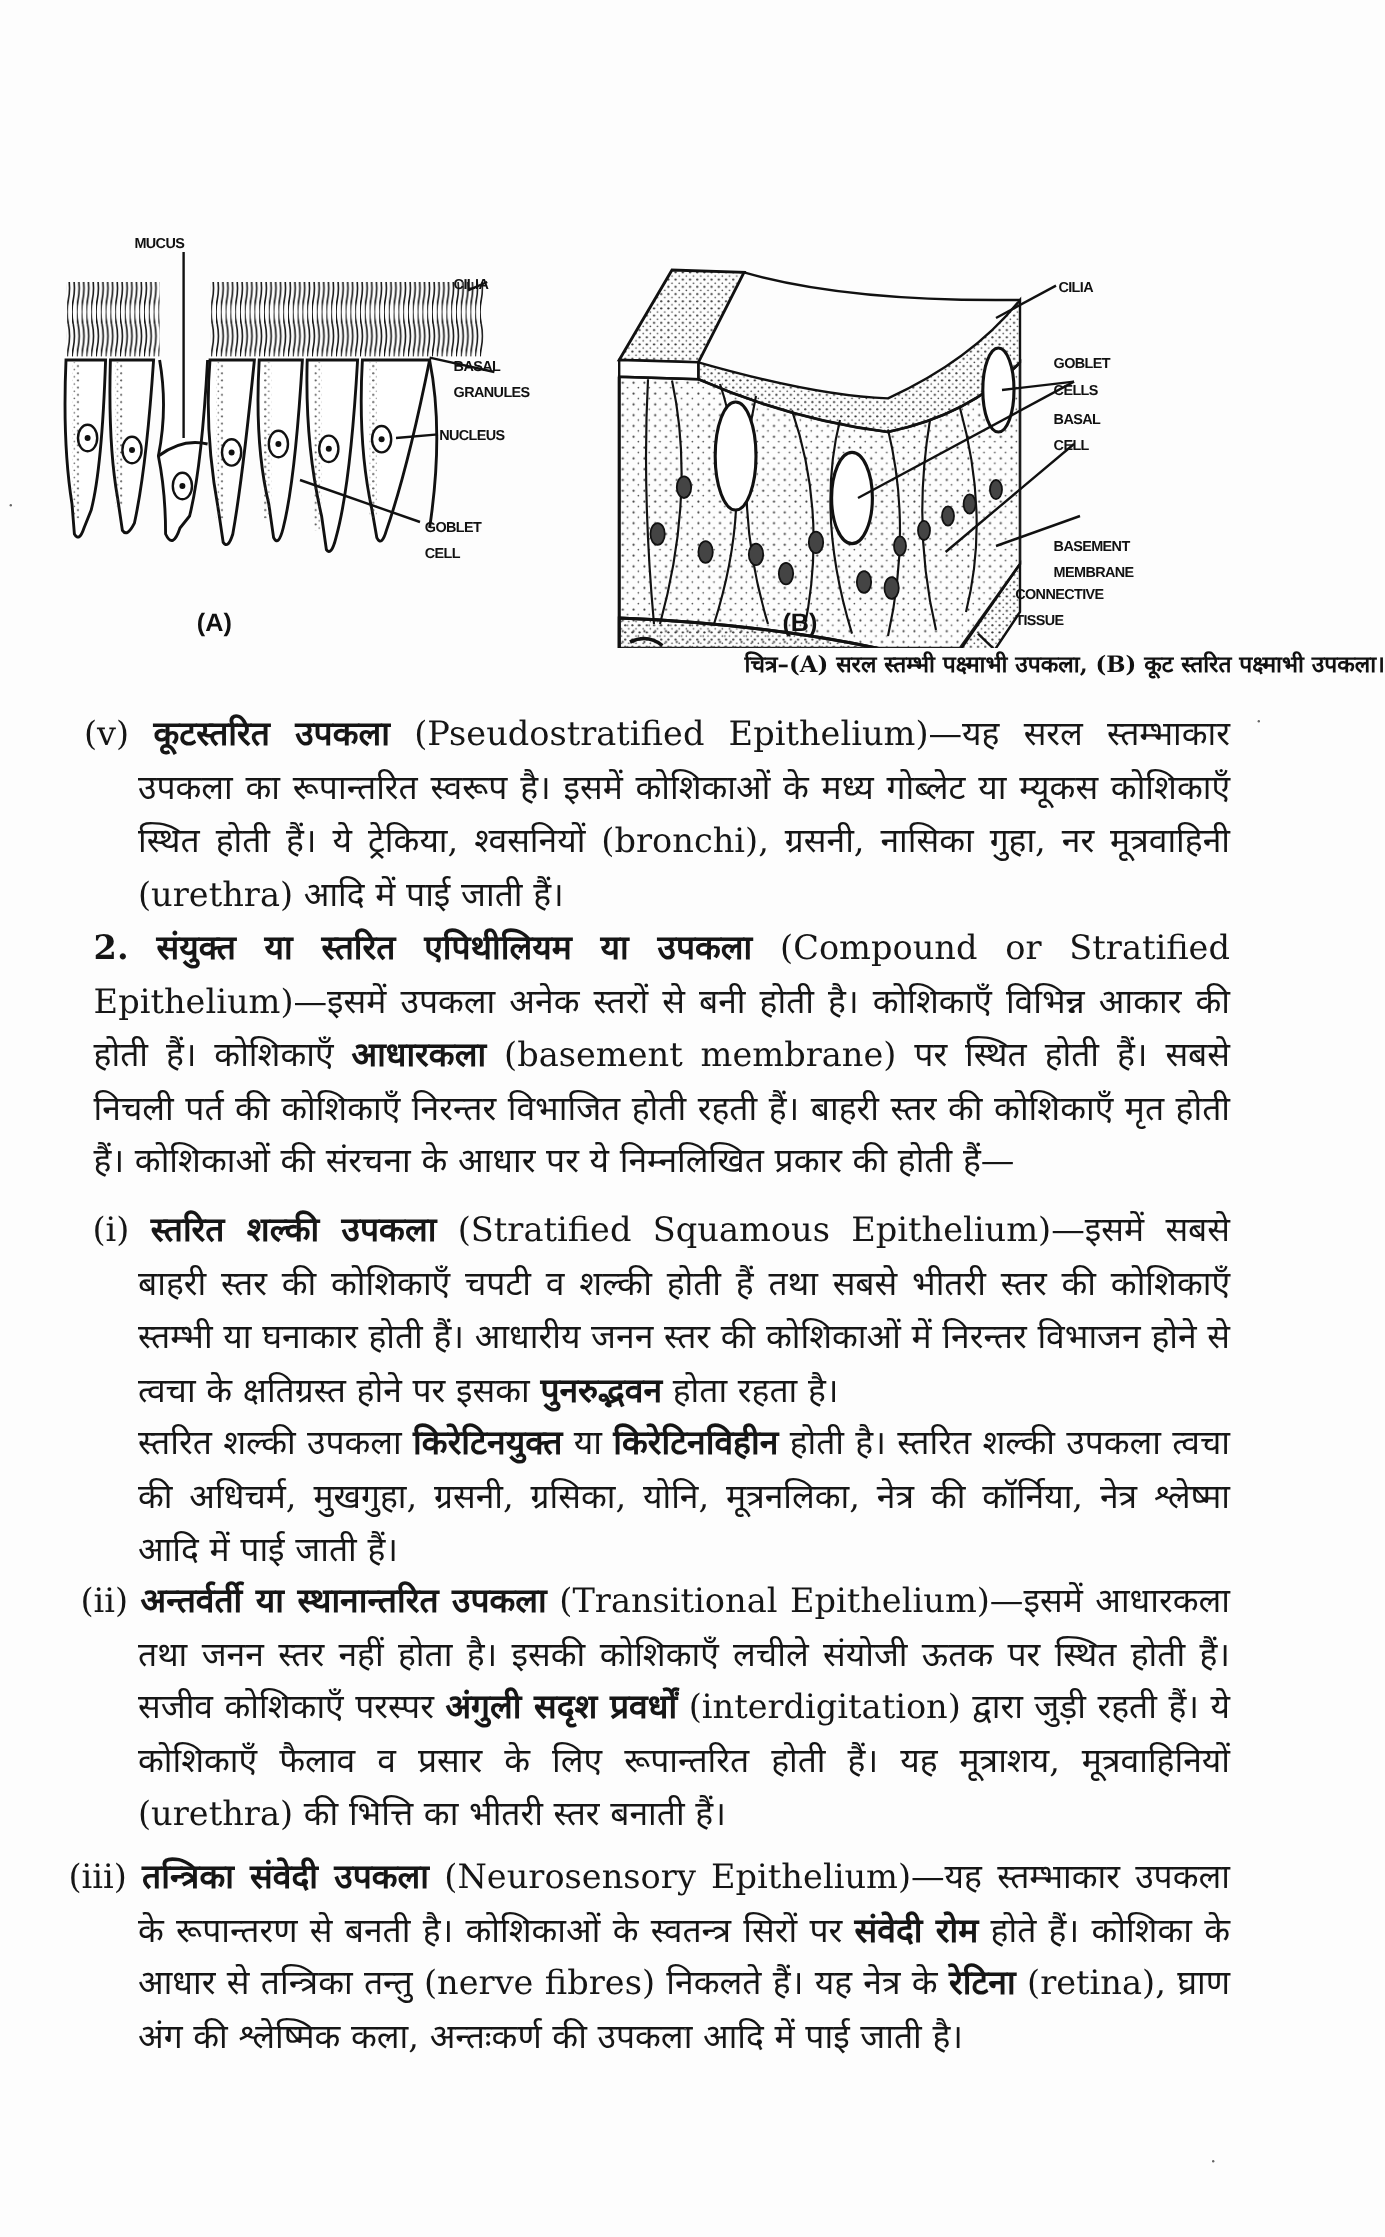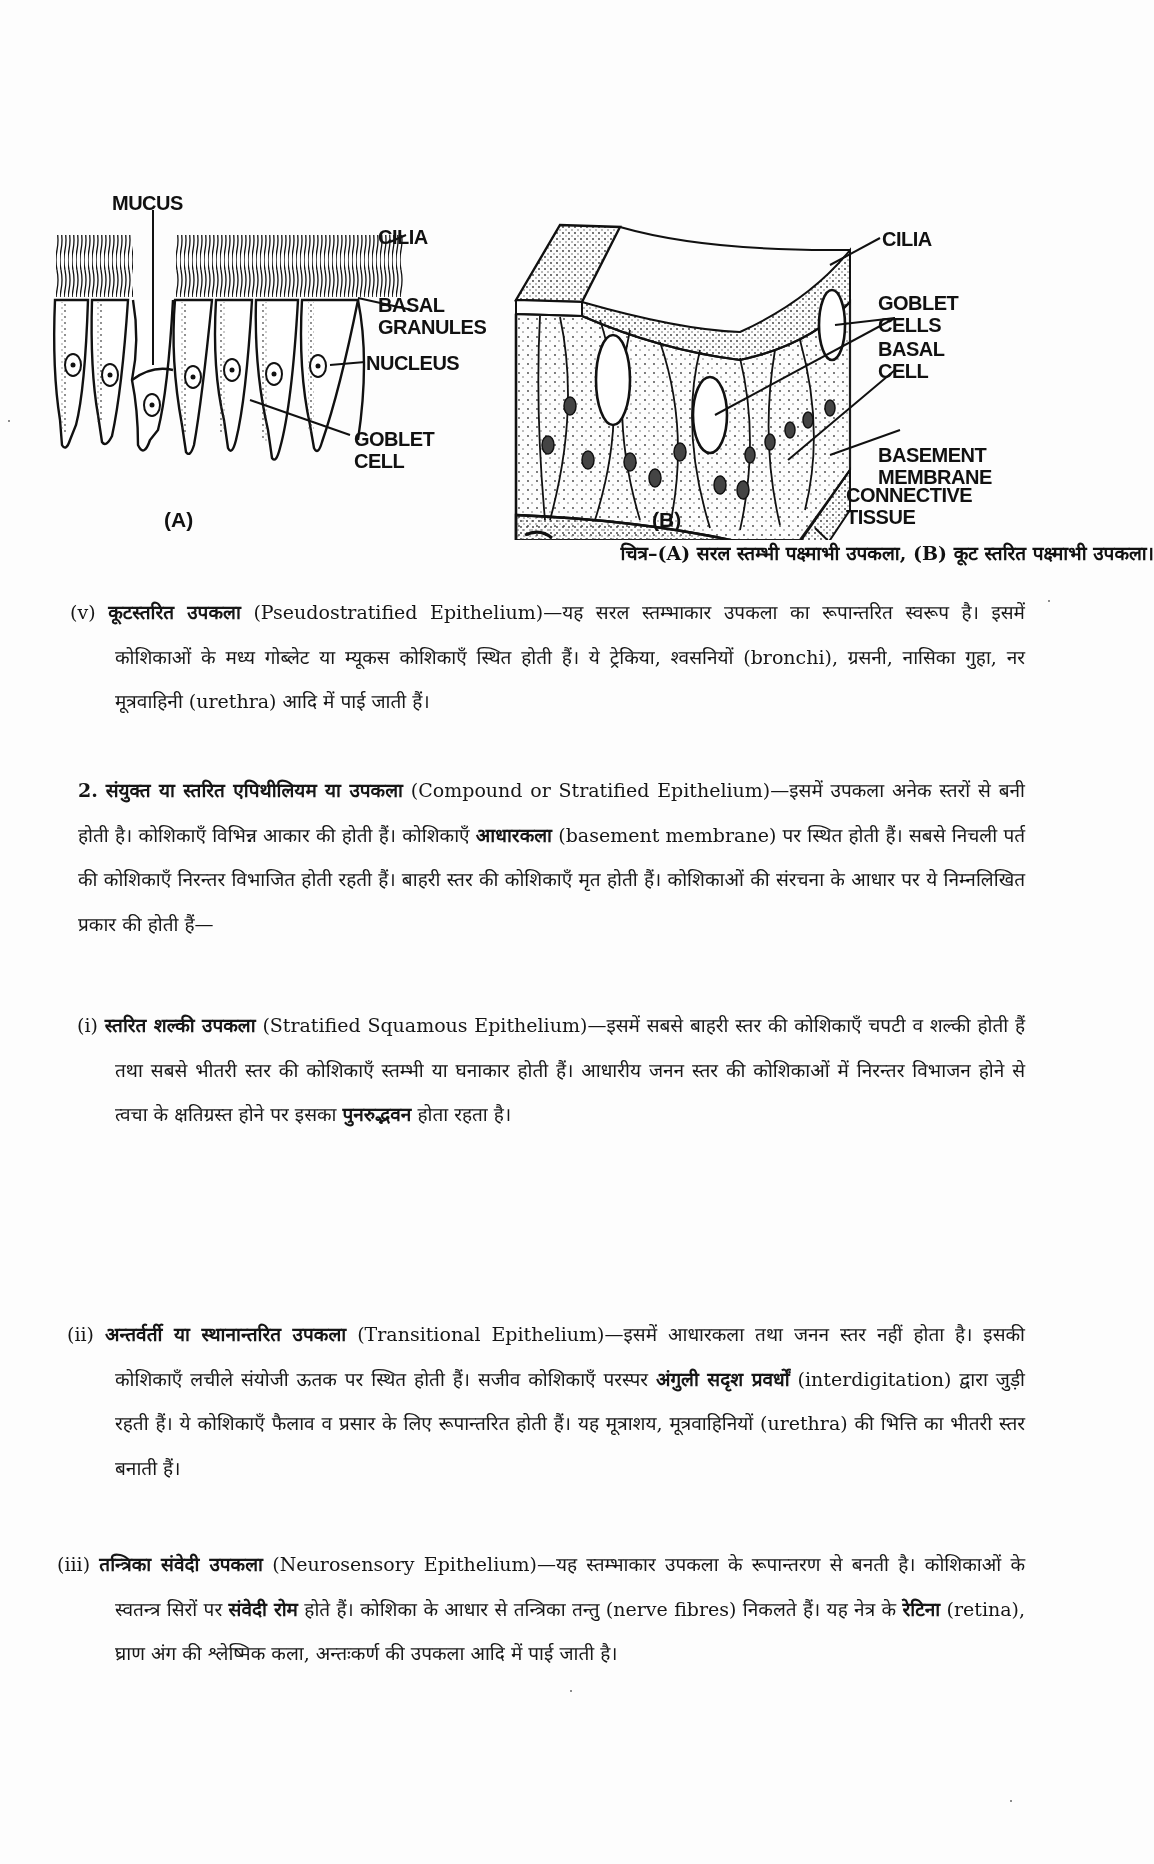--- a/index.html
+++ b/index.html
@@ -4,30 +4,30 @@
 <style>
   html, body { margin: 0; padding: 0; background: #ffffff; }
   body { width: 1154px; height: 1864px; position: relative; overflow: hidden;
          font-family: "DejaVu Serif", "Liberation Serif", serif; color: #1a1a1a; }
   .page { position: absolute; left: 0; top: 0; width: 1154px; height: 1864px; background: #fdfdfd; }
 
   
   .figure { position: absolute; left: 40px; top: 190px; width: 1000px; height: 350px; }
   .fig-svg { position: absolute; left: 0; top: 0; }
   .lbl { position: absolute; font-family: "Liberation Sans", "DejaVu Sans", sans-serif;
-         font-weight: bold; font-size: 20px; line-height: 22px; letter-spacing: -0.5px;
+         font-weight: bold; font-size: 12px; line-height: 22px; letter-spacing: -0.5px;
          color: #111; white-space: pre-line; }
   .panel-lbl { position: absolute; font-family: "Liberation Sans", sans-serif; font-weight: bold;
                font-size: 21px; color: #111; }
 
   .caption { position: absolute; top: 540px; left: 0; width: 1154px; text-align: right;
              font-family: "DejaVu Serif", serif; font-weight: bold; font-size: 19px; color: #111; }
 
   
-  .para { position: absolute; left: 60px; width: 965px; font-size: 19px; line-height: 44.5px;
+  .para { position: absolute; left: 60px; width: 965px; font-size: 28px; line-height: 44.5px;
           text-align: justify; color: #161616; }
   .para .head { font-weight: bold; }
   b.kw { font-weight: bold; }
 
   .stray-dot { position: absolute; width: 2px; height: 2px; background: #666; border-radius: 1px; }
 </style>
 </head>
 <body>
 
 <div class="page">
@@ -199,20 +199,23 @@
     <span style="margin-left:35px;"></span><b>2.</b>
     <b class="head">संयुक्त या स्तरित एपिथीलियम या उपकला</b>
     <span>(Compound or Stratified Epithelium)</span><span>—इसमें उपकला अनेक स्तरों से बनी होती है। कोशिकाएँ विभिन्न आकार की होती हैं। कोशिकाएँ </span><b class="kw">आधारकला</b><span> (basement membrane) पर स्थित होती हैं। सबसे निचली पर्त की कोशिकाएँ निरन्तर विभाजित होती रहती हैं। बाहरी स्तर की कोशिकाएँ मृत होती हैं। कोशिकाओं की संरचना के आधार पर ये निम्नलिखित प्रकार की होती हैं—</span>
   </div>
 
   <div class="para" style="top:1003px; left:115px; width:910px;">
     <span style="margin-left:-38px;">(i)</span>
     <b class="head">स्तरित शल्की उपकला</b>
     <span>(Stratified Squamous Epithelium)</span><span>—इसमें सबसे बाहरी स्तर की कोशिकाएँ चपटी व शल्की होती हैं तथा सबसे भीतरी स्तर की कोशिकाएँ स्तम्भी या घनाकार होती हैं। आधारीय जनन स्तर की कोशिकाओं में निरन्तर विभाजन होने से त्वचा के क्षतिग्रस्त होने पर इसका </span><b class="kw">पुनरुद्भवन</b><span> होता रहता है।</span>
   </div>
+  <div class="para" style="top:1181px; left:115px; width:910px;">
+    <span>स्तरित शल्की उपकला </span><b class="kw">किरेटिनयुक्त</b><span> या </span><b class="kw">किरेटिनविहीन</b><span> होती है। स्तरित शल्की उपकला त्वचा की अधिचर्म, मुखगुहा, ग्रसनी, ग्रसिका, योनि, मूत्रनलिका, नेत्र की कॉर्निया, नेत्र श्लेष्मा आदि में पाई जाती हैं।</span>
+  </div>
 
   <div class="para" style="top:1312px; left:115px; width:910px;">
     <span style="margin-left:-48px;">(ii)</span>
     <b class="head">अन्तर्वर्ती या स्थानान्तरित उपकला</b>
     <span>(Transitional Epithelium)</span><span>—इसमें आधारकला तथा जनन स्तर नहीं होता है। इसकी कोशिकाएँ लचीले संयोजी ऊतक पर स्थित होती हैं। सजीव कोशिकाएँ परस्पर </span><b class="kw">अंगुली सदृश प्रवर्धों</b><span> (interdigitation) द्वारा जुड़ी रहती हैं। ये कोशिकाएँ फैलाव व प्रसार के लिए रूपान्तरित होती हैं। यह मूत्राशय, मूत्रवाहिनियों (urethra) की भित्ति का भीतरी स्तर बनाती हैं।</span>
   </div>
 
   <div class="para" style="top:1542px; left:115px; width:910px;">
     <span style="margin-left:-58px;">(iii)</span>
     <b class="head">तन्त्रिका संवेदी उपकला</b>

